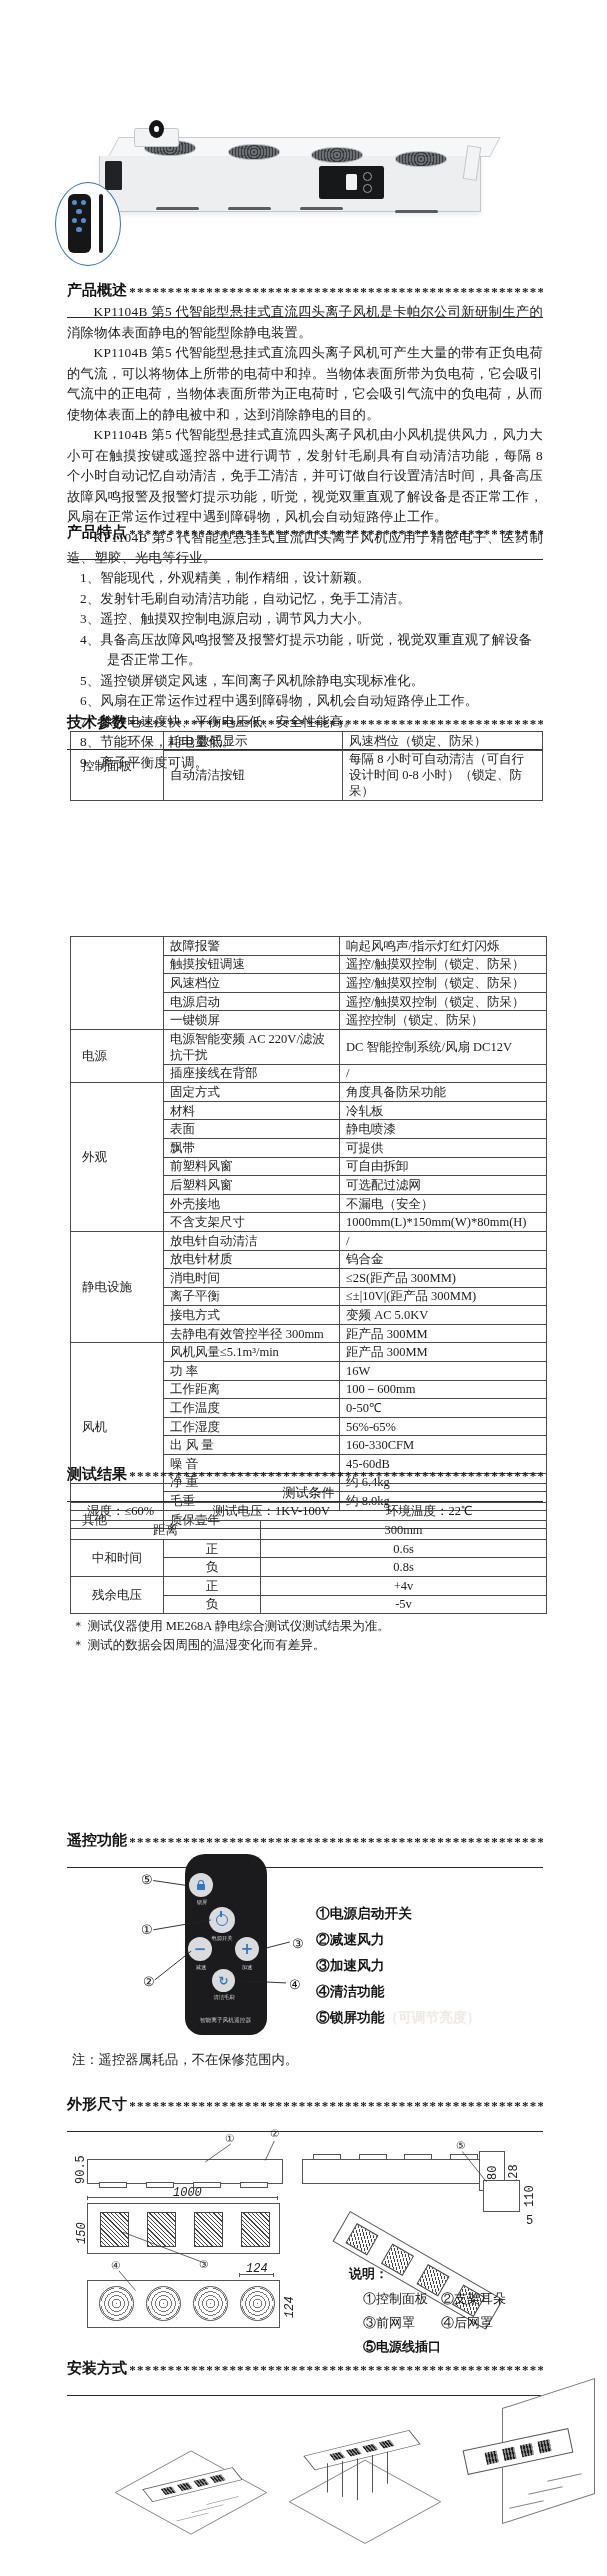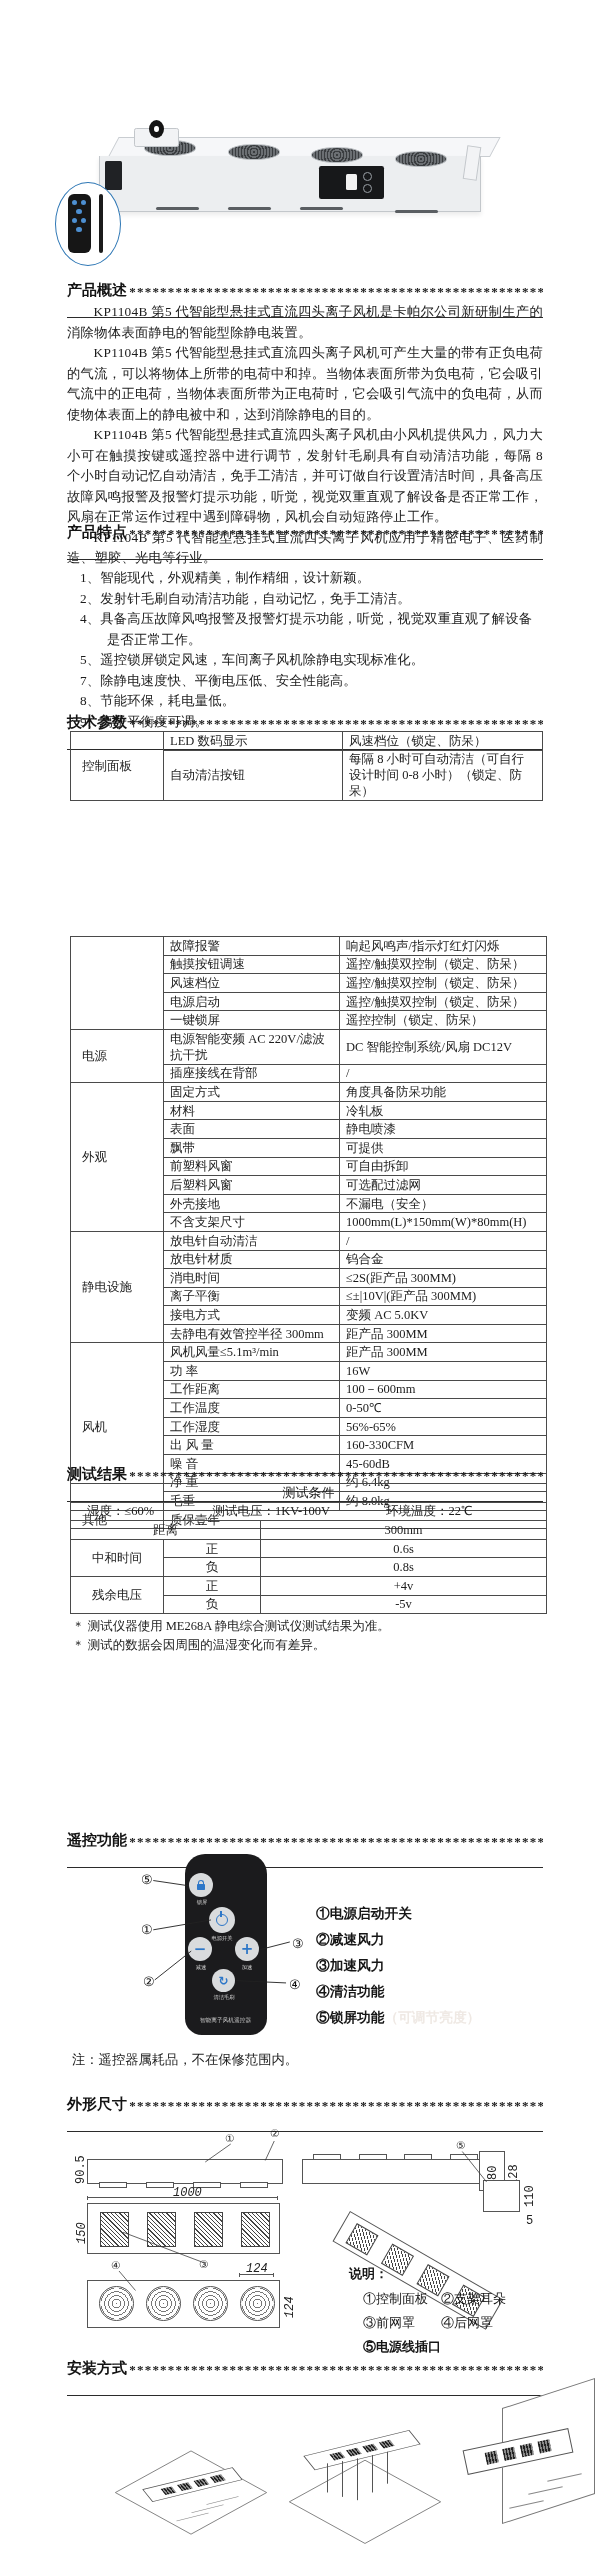--- a/index.html
+++ b/index.html
@@ -135,22 +135,24 @@
   <p class="para">KP1104B 第5 代智能型悬挂式直流四头离子风机应用于精密电子、医药制造、塑胶、光电等行业。</p>
 </div>
 
 <div class="sec-header" style="top:523px;">
   <span class="sec-title">产品特点</span>
   <span class="sec-stars">****************************************************************</span>
 </div>
 <div class="abs" style="left:67px;top:568px;width:476px;">
   <div class="feat">1、智能现代，外观精美，制作精细，设计新颖。</div>
   <div class="feat">2、发射针毛刷自动清洁功能，自动记忆，免手工清洁。</div>
+  <div class="feat">3、遥控、触摸双控制电源启动，调节风力大小。</div>
   <div class="feat">4、具备高压故障风鸣报警及报警灯提示功能，听觉，视觉双重直观了解设备是否正常工作。</div>
   <div class="feat">5、遥控锁屏锁定风速，车间离子风机除静电实现标准化。</div>
+  <div class="feat">6、风扇在正常运作过程中遇到障碍物，风机会自动短路停止工作。</div>
   <div class="feat">7、除静电速度快、平衡电压低、安全性能高。</div>
   <div class="feat">8、节能环保，耗电量低。</div>
   <div class="feat">9、离子平衡度可调。</div>
 </div>
 
 <div class="sec-header" style="top:713px;">
   <span class="sec-title">技术参数</span>
   <span class="sec-stars">****************************************************************</span>
 </div>
 

